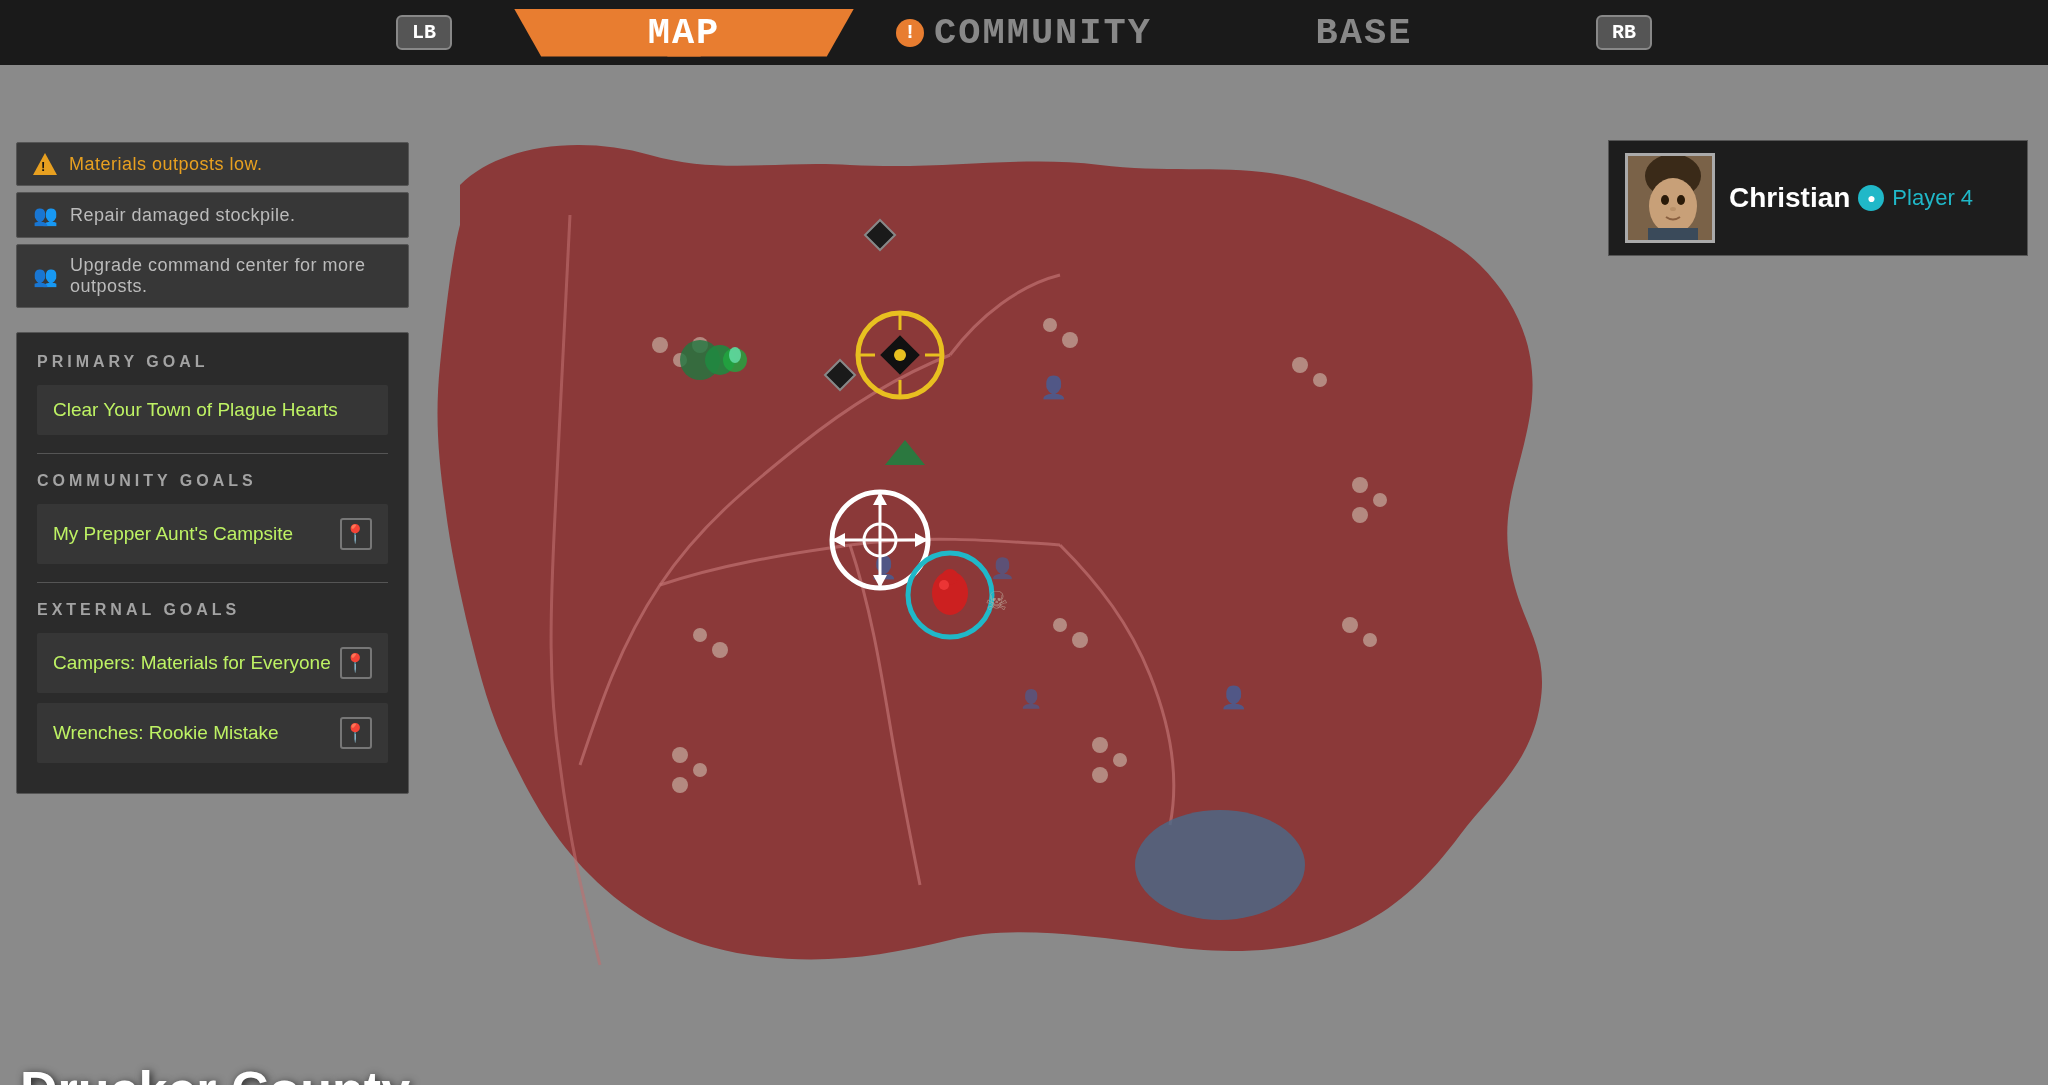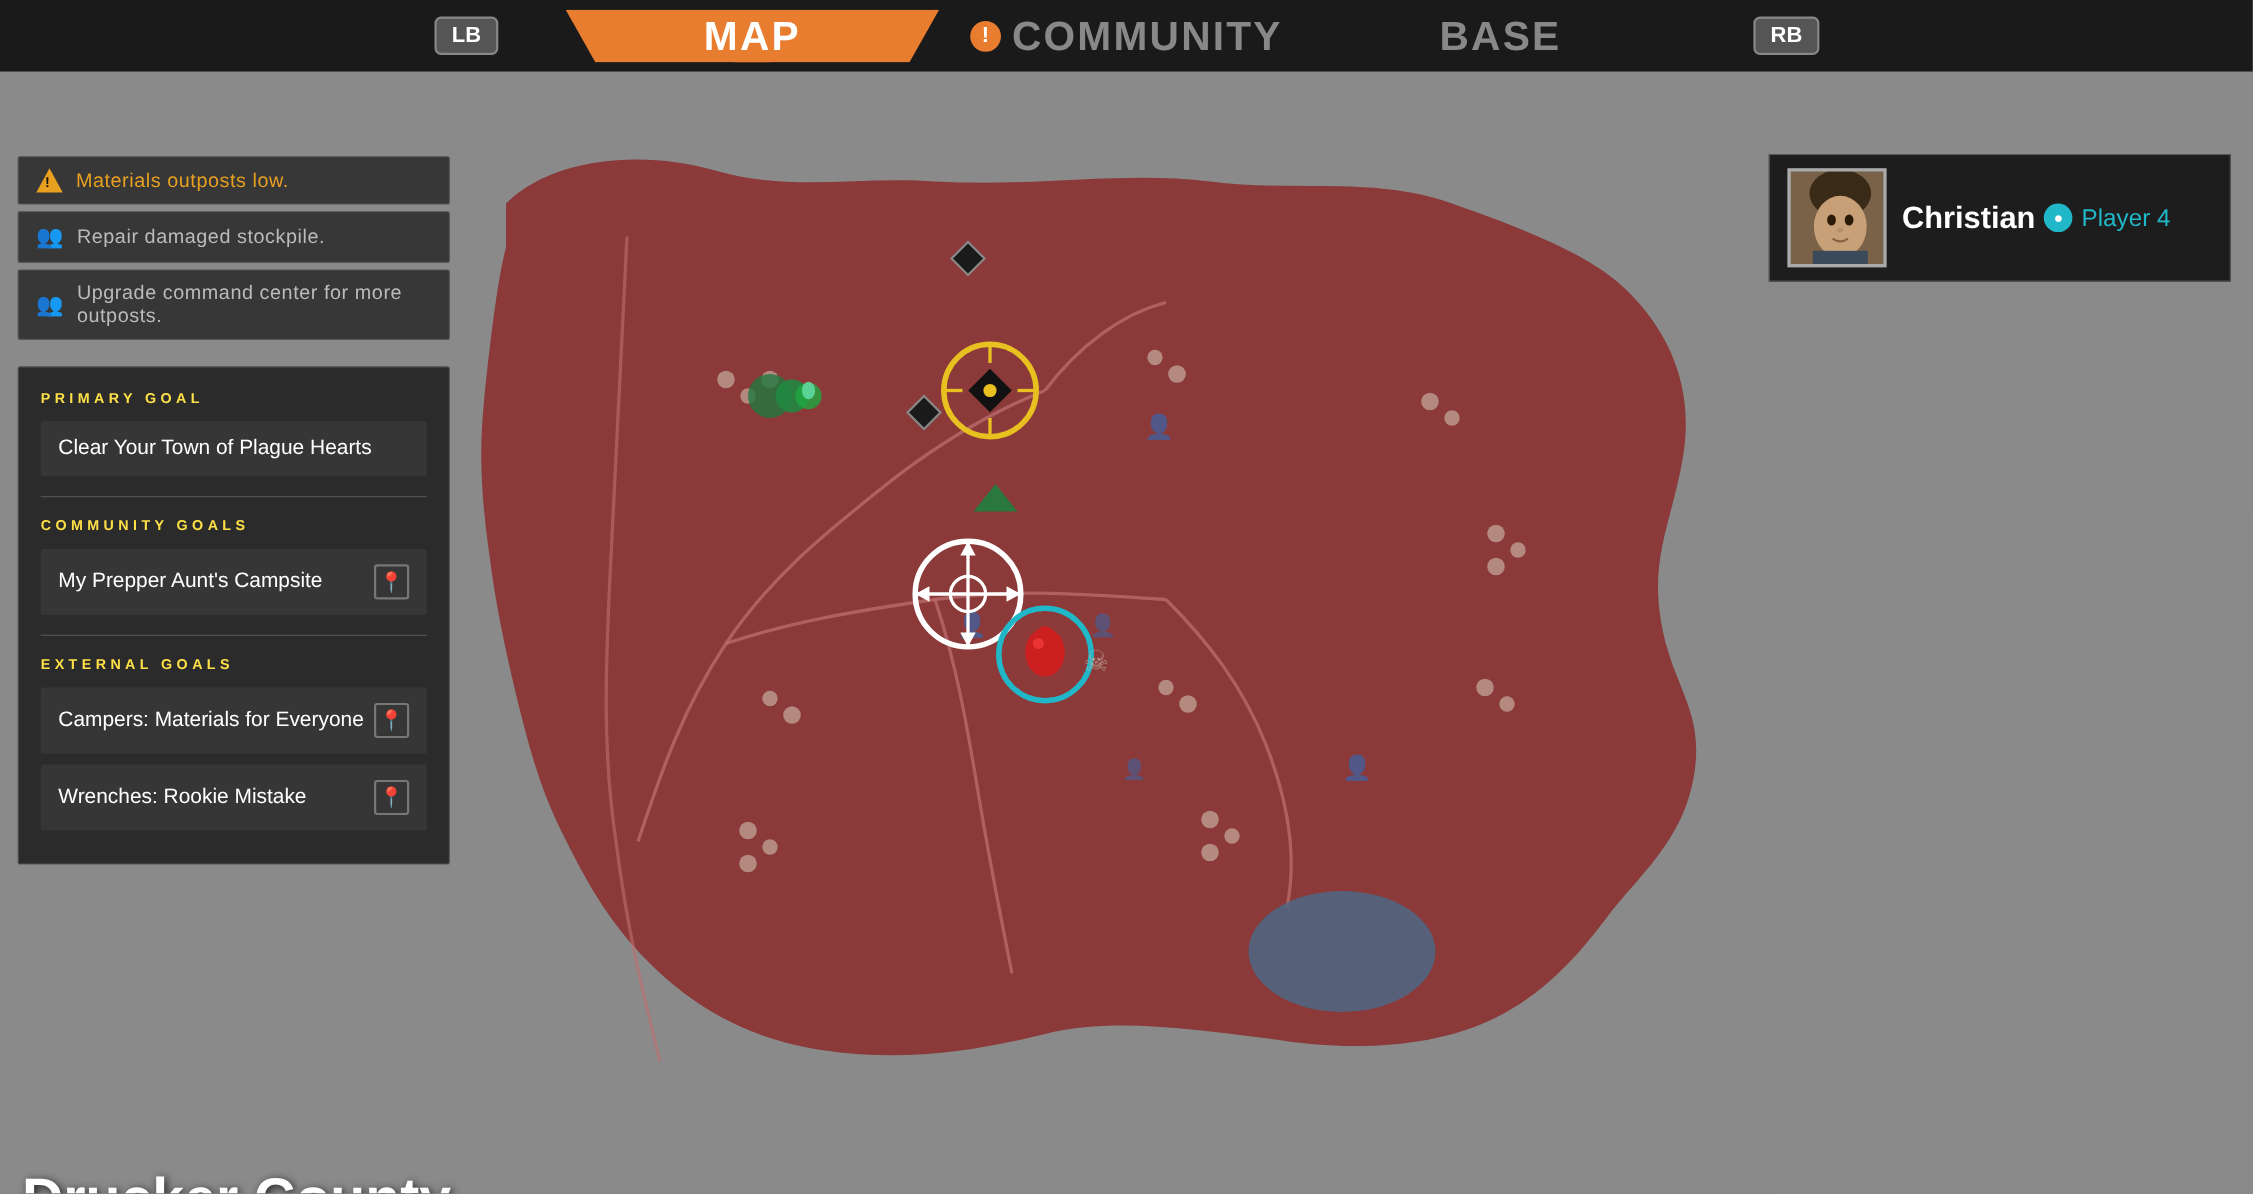--- a/index.html
+++ b/index.html
@@ -27,20 +27,21 @@
       z-index: 100;
     }
 
     .nav-tab {
       display: flex;
       align-items: center;
       justify-content: center;
       height: 48px;
       cursor: pointer;
       position: relative;
+      font-family: Liberation Mono, monospace;
     }
 
     .nav-tab-lb, .nav-tab-rb {
       width: 180px;
     }
 
     .nav-tab-map {
       width: 340px;
       background: #e87d30;
       clip-path: polygon(0 0, 100% 0, 92% 100%, 8% 100%);
@@ -162,40 +163,40 @@
     
     #goals-panel {
       margin: 16px 16px;
       background: rgba(35, 35, 35, 0.92);
       border: 1px solid #555;
       padding: 20px;
       border-radius: 2px;
     }
 
     .goal-section-title {
-      color: #fde047;
-      font-size: 13px;
+      color: #a3a3a3;
+      font-size: 16px;
       letter-spacing: 4px;
       font-weight: bold;
       text-transform: uppercase;
       margin-bottom: 14px;
     }
 
     .goal-item {
       background: rgba(60, 60, 60, 0.7);
       padding: 14px 16px;
       margin-bottom: 10px;
       display: flex;
       align-items: center;
       justify-content: space-between;
       border-radius: 2px;
     }
 
     .goal-item-text {
-      color: #ffffff;
+      color: #bef264;
       font-size: 19px;
       text-align: right;
     }
 
     .goal-pin-icon {
       width: 32px;
       height: 32px;
       border: 2px solid #777;
       border-radius: 3px;
       display: flex;

